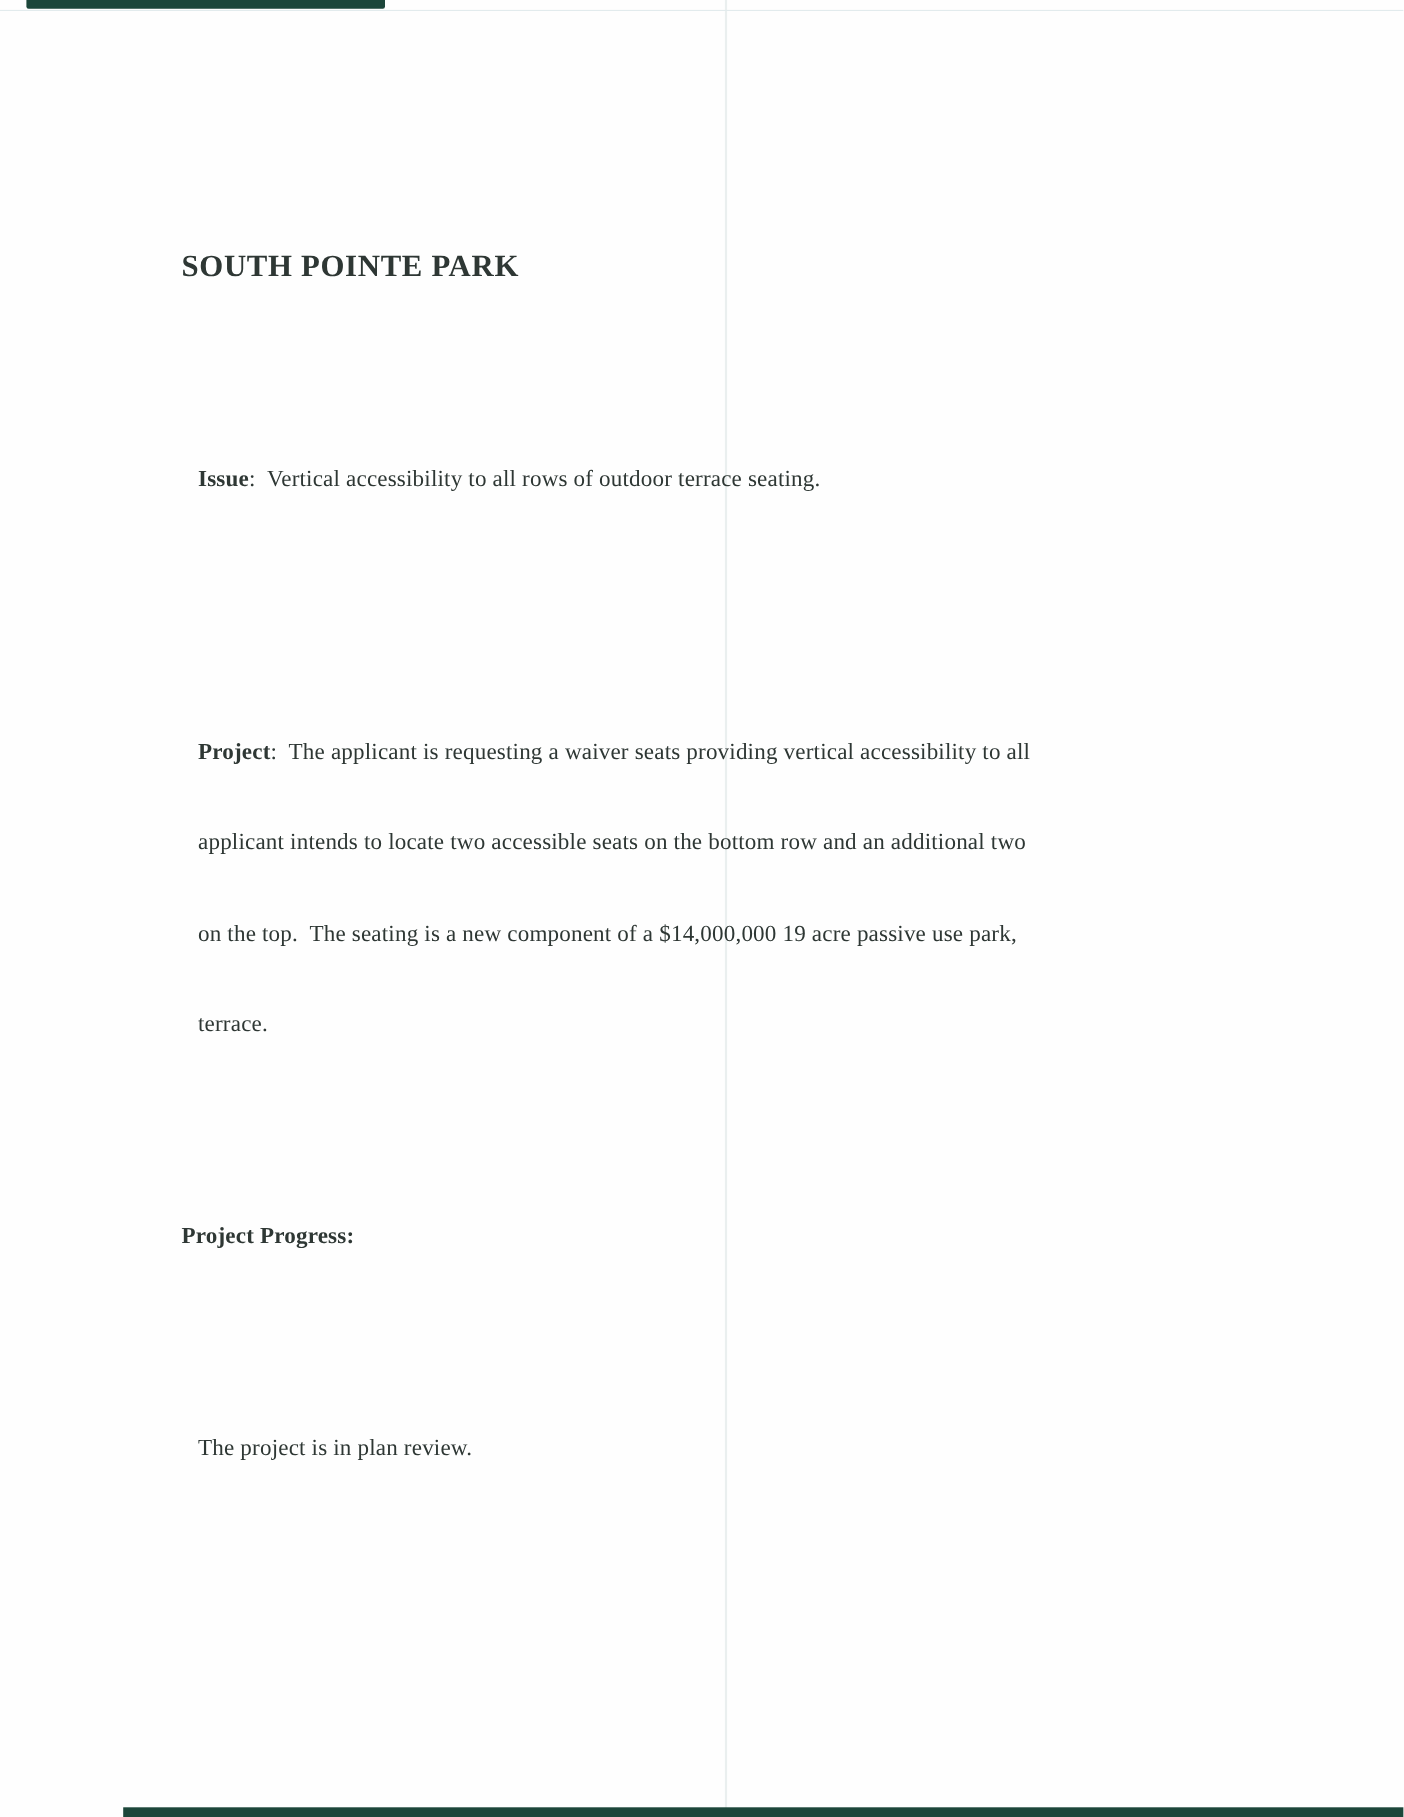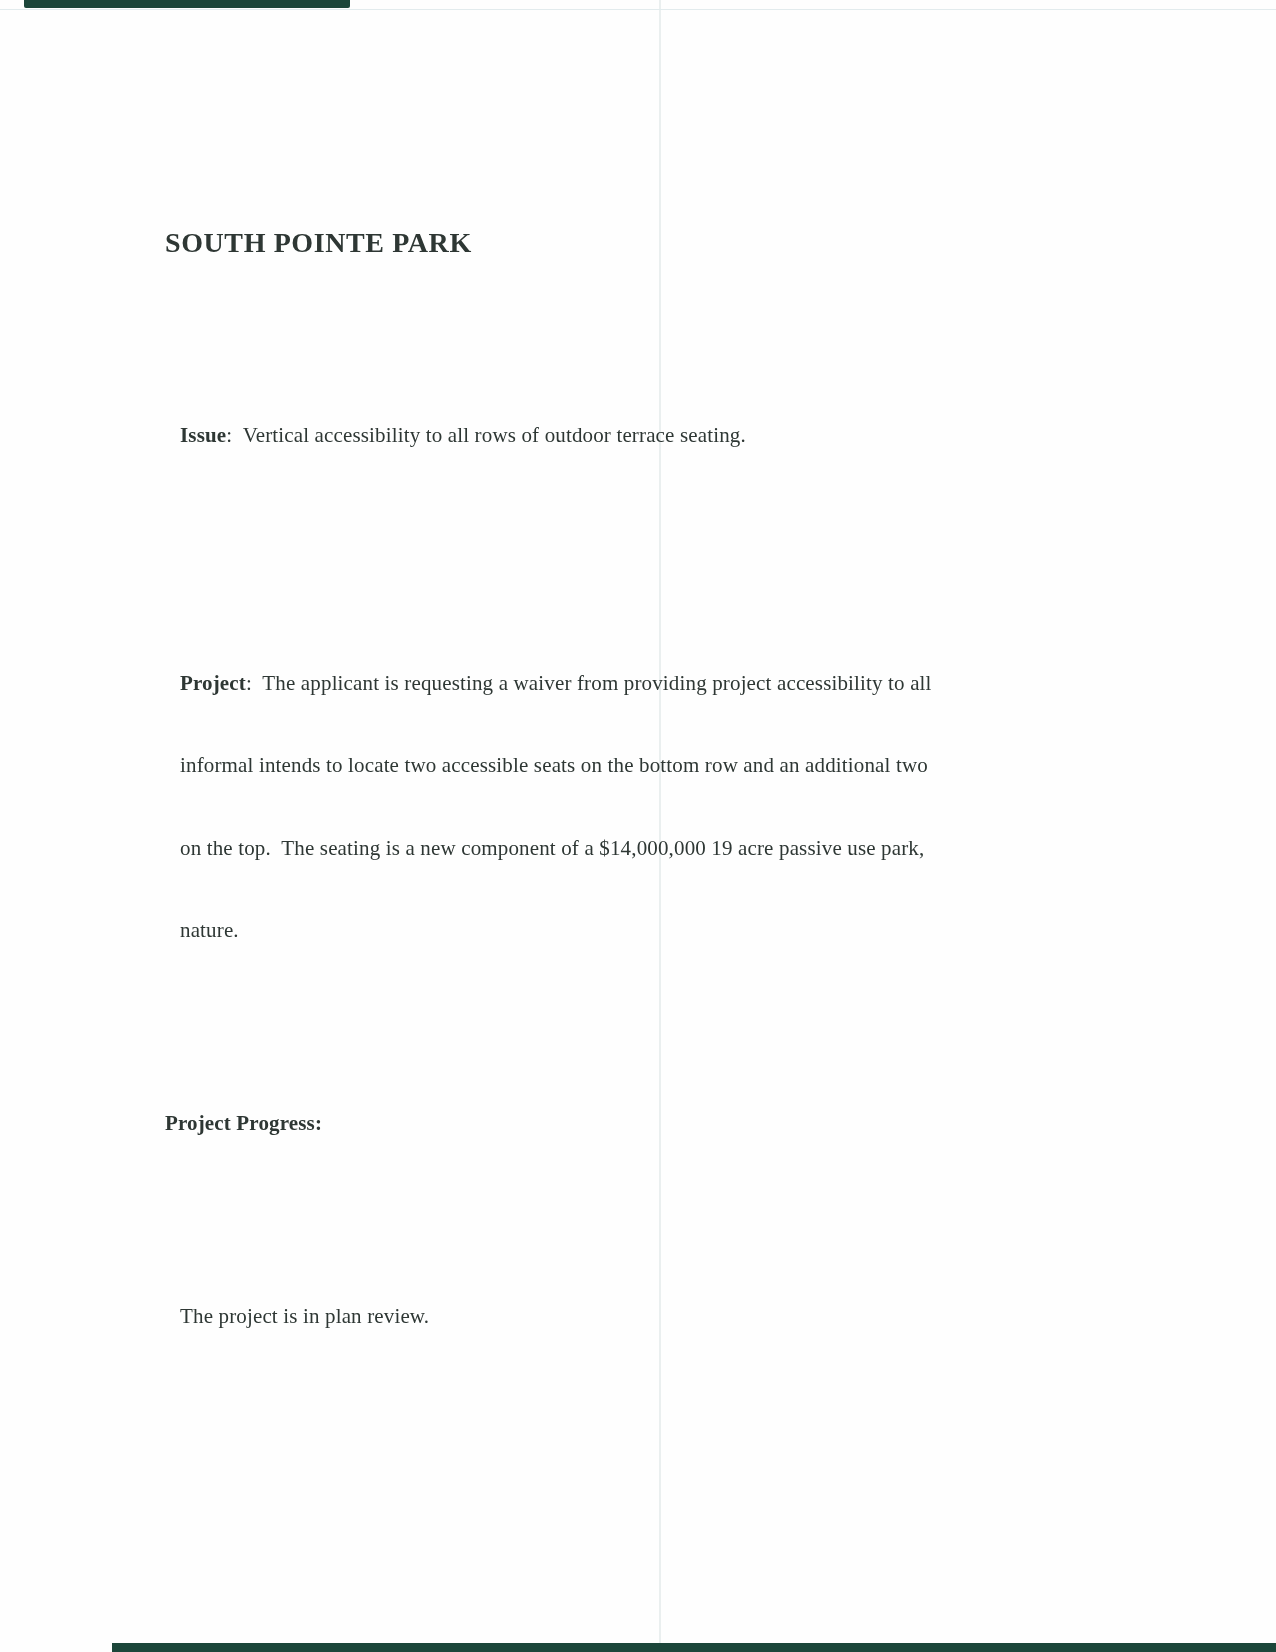--- a/index.html
+++ b/index.html
@@ -50,24 +50,24 @@
 
 <div class="doc" style="color: rgb(46, 55, 52);">
 
   <div class="doc-title">SOUTH POINTE PARK</div>
 
   <div class="para">
     <div class="line"><span class="bold">Issue</span><span>:  Vertical accessibility to all rows of outdoor terrace seating.</span></div>
   </div>
 
   <div class="para">
-    <div class="line"><span class="bold">Project</span><span>:  The applicant is requesting a waiver from providing project accessibility to all</span></div>
-    <div class="line">informal intends to locate two accessible seats on the bottom row and an additional two</div>
+    <div class="line"><span class="bold">Project</span><span>:  The applicant is requesting a waiver seats providing vertical accessibility to all</span></div>
+    <div class="line">applicant intends to locate two accessible seats on the bottom row and an additional two</div>
     <div class="line">on the top.  The seating is a new component of a $14,000,000 19 acre passive use park,</div>
-    <div class="line">nature.</div>
+    <div class="line">terrace.</div>
   </div>
 
   <div class="para bold">Project Progress:</div>
 
   <div class="para">
     <div class="line">The project is in plan review.</div>
   </div>
 
   
 

